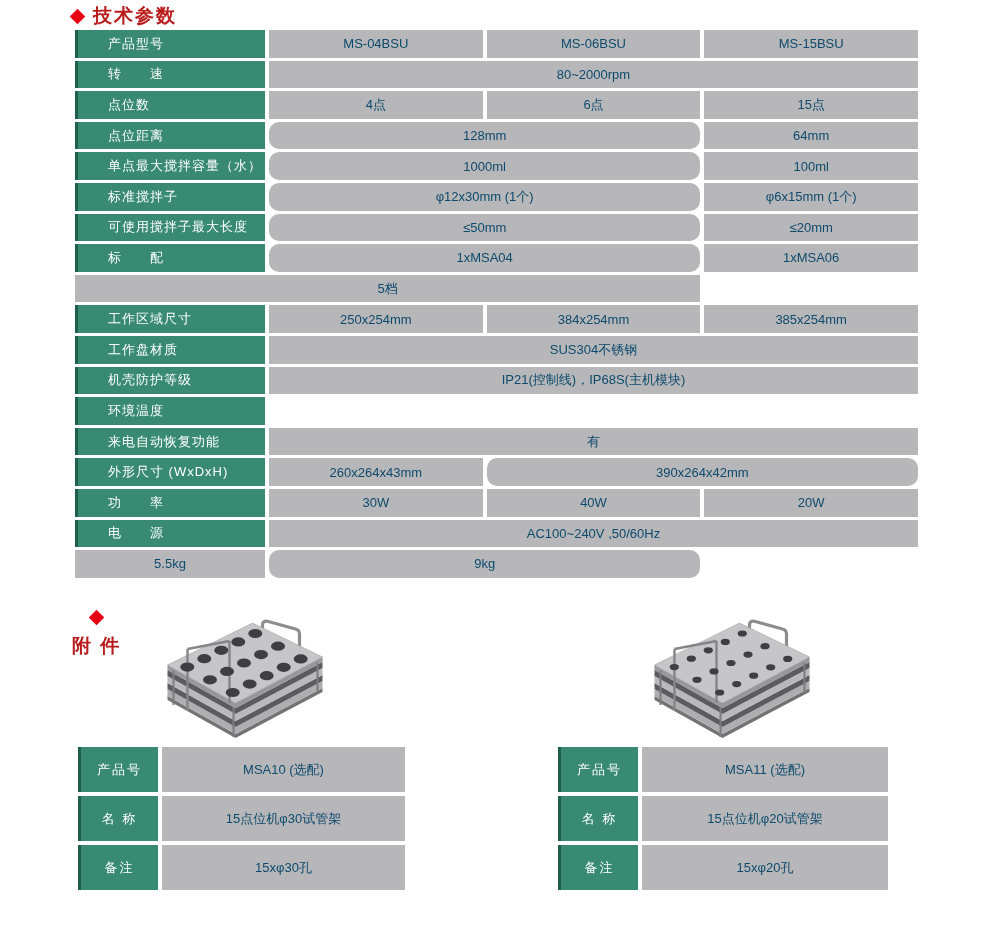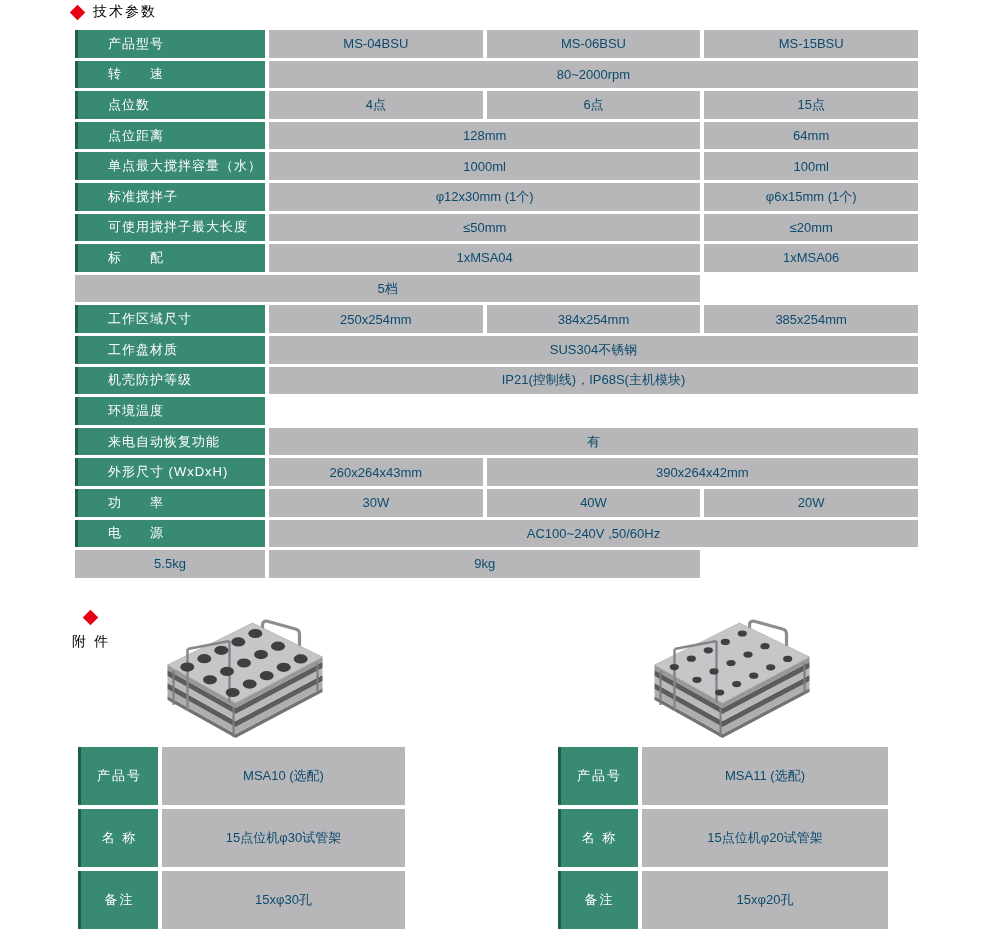--- a/index.html
+++ b/index.html
@@ -7,21 +7,21 @@
     position:relative;
     width:990px;height:929px;
     background:#ffffff;
     font-family:"Liberation Sans", sans-serif;
     overflow:hidden;
   }
   
   .sec-heading{
     position:absolute;left:72px;
     display:flex;align-items:center;gap:10px;
-    font-size:14px;font-weight:normal;color:#000000;letter-spacing:2px;
+    font-size:19px;font-weight:bold;color:#b91c1c;letter-spacing:2px;
   }
   .diamond{
     width:11px;height:11px;background:#e60012;
     transform:rotate(45deg);flex:0 0 auto;
   }
   
   .spec-table{position:absolute;left:75px;top:30px;width:843px;}
   .spec-row{
     display:grid;
     grid-template-columns:190px 1fr 1fr 1fr;
@@ -37,30 +37,30 @@
     padding-left:30px;
     letter-spacing:1px;
     white-space:nowrap;
   }
   .value-cell{
     background:#b7b7b9;
     color:#0c4a6e;
     justify-content:center;
     text-align:center;
   }
-  .span2{grid-column:span 2;}
+  .span2{grid-column:span 2;border-radius:10px;}
   .span3{grid-column:span 3;}
   
   .rack{position:absolute;width:180px;height:135px;}
   .acc-table{position:absolute;top:747px;}
   .acc-row{
     display:grid;
     grid-template-columns:80px 1fr;
     column-gap:4px;
-    height:58px;
+    height:45px;
     margin-bottom:4px;
   }
   .acc-row .label-cell{
     padding-left:0;justify-content:center;letter-spacing:2px;
   }
 </style>
 </head>
 <body>
 
 <div class="page">

